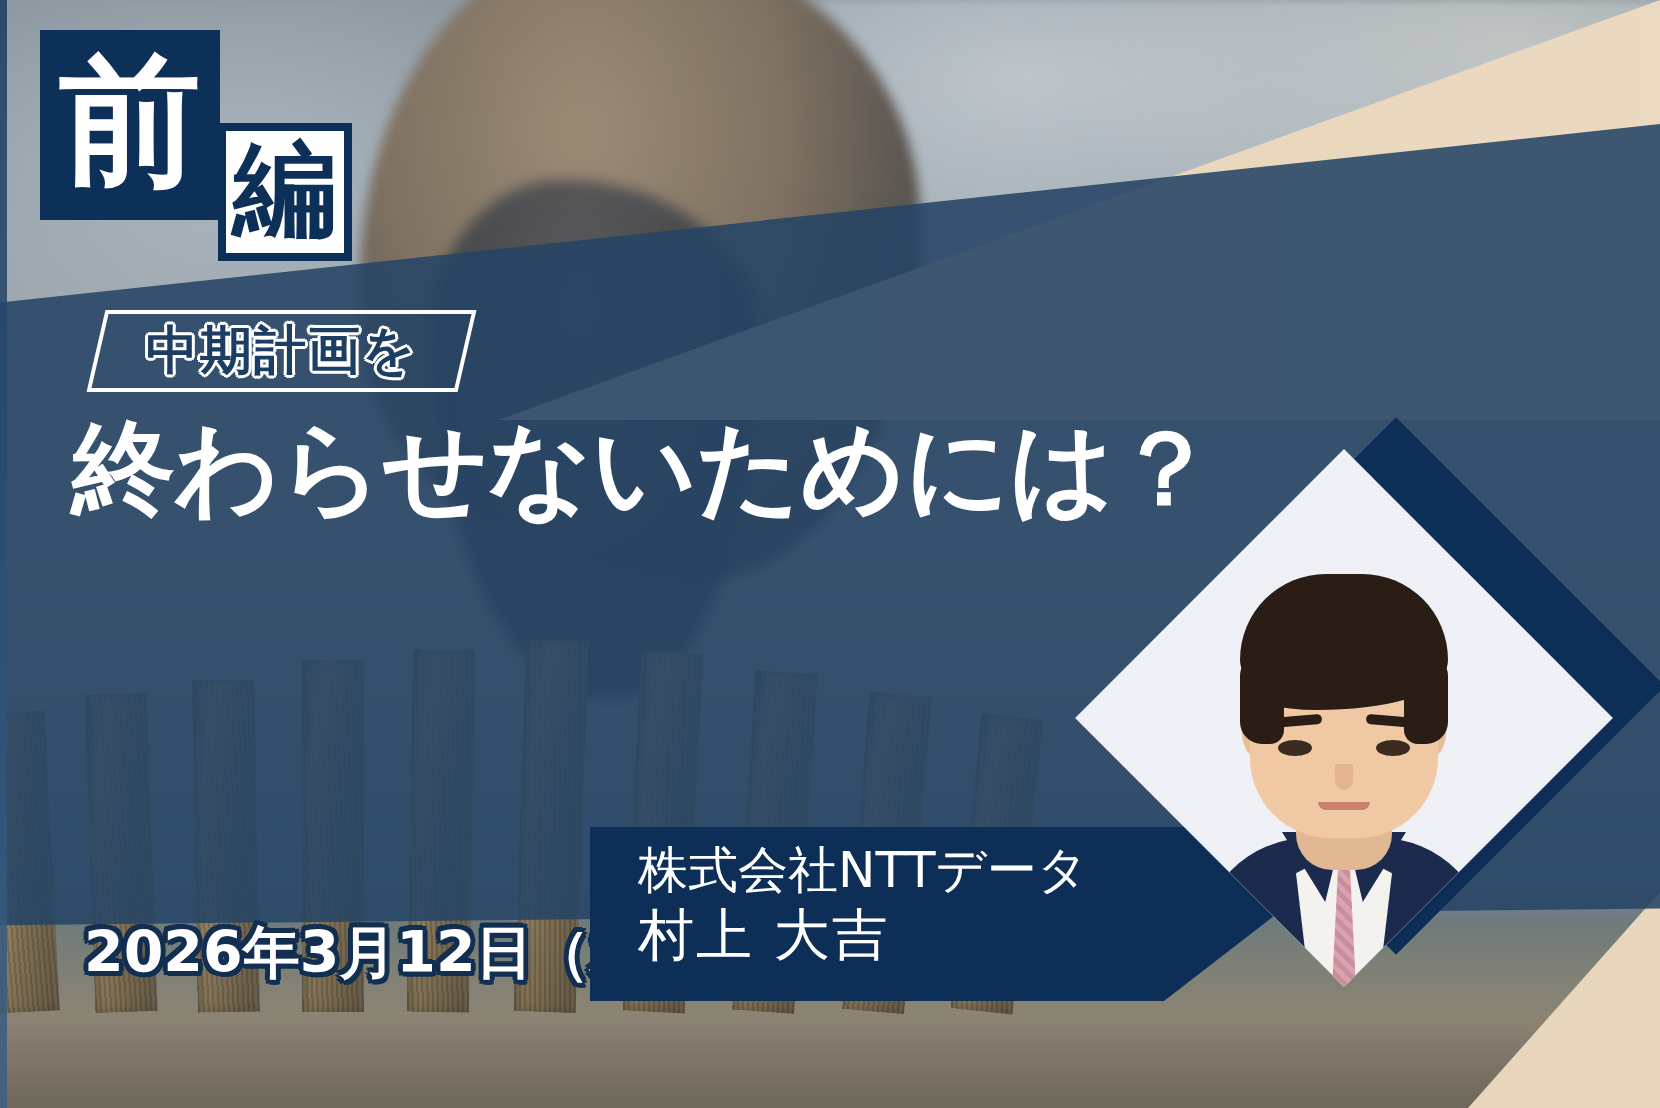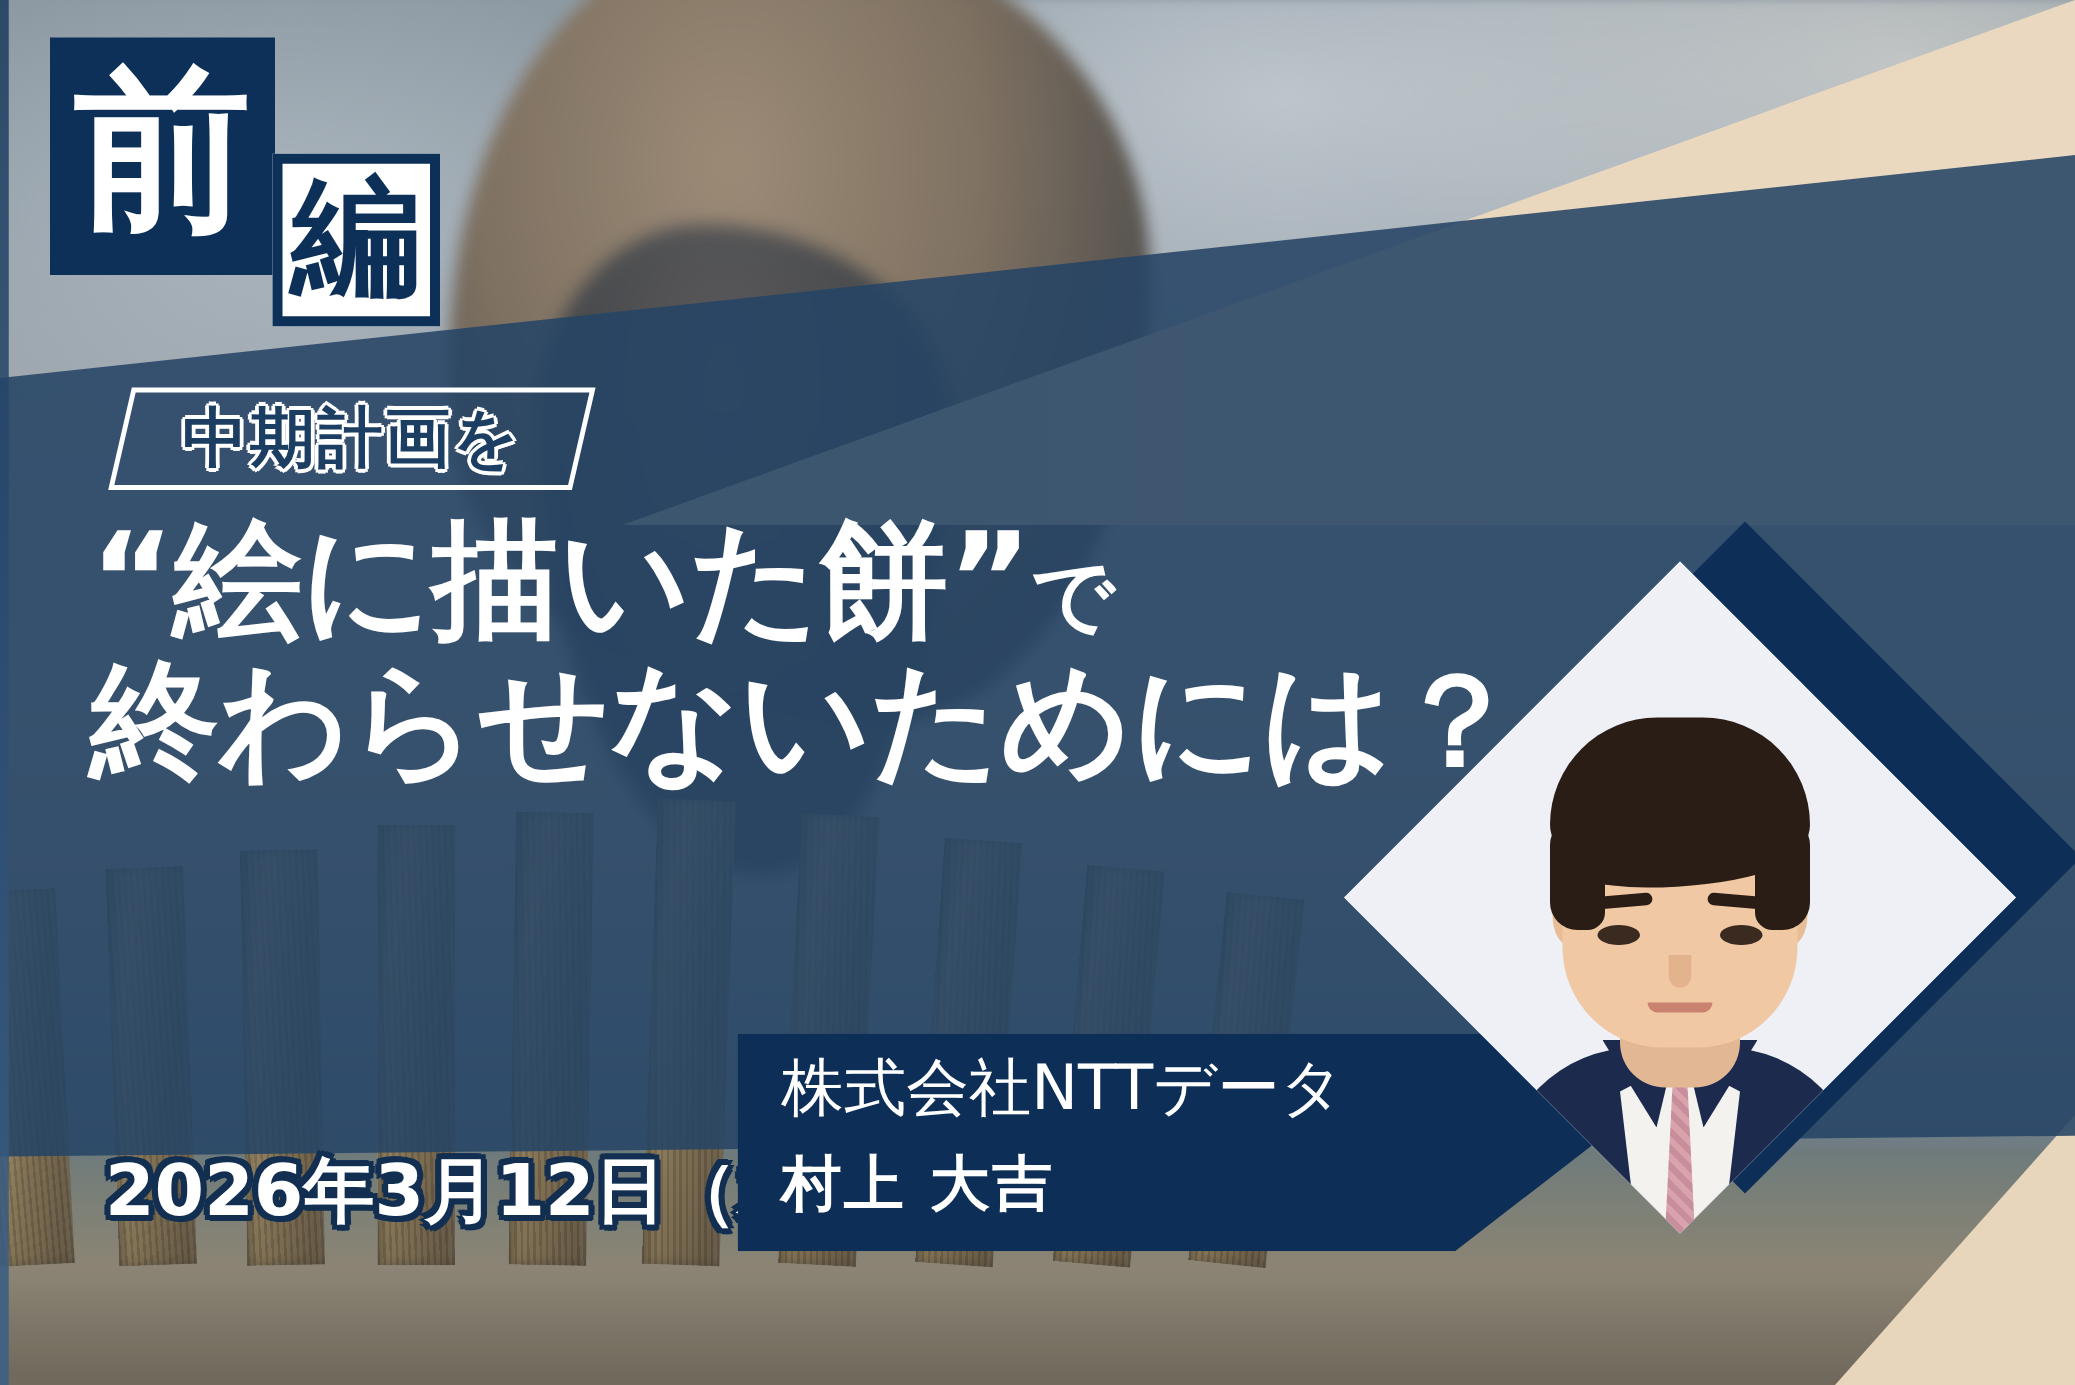--- a/index.html
+++ b/index.html
@@ -150,25 +150,25 @@
       -4px -4px 0 #122f52, 4px -4px 0 #122f52, -4px 4px 0 #122f52, 4px 4px 0 #122f52,
        0 -5px 0 #122f52, 0 5px 0 #122f52, -5px 0 0 #122f52, 5px 0 0 #122f52,
        -3px -5px 0 #122f52, 3px 5px 0 #122f52;
   }
 
   
   .speaker{
     position:absolute;left:590px;top:827px;width:700px;height:174px;
     background:#0d2e56;
     clip-path:polygon(0 0, 100% 0, 100% 44%, 82% 100%, 0 100%);
-    padding:14px 0 0 35px;color:#fff;
+    padding:14px 0 0 48px;color:#fff;
     font-family:"DejaVu Sans","Liberation Sans",sans-serif;
   }
   .sp-company{font-size:50px;font-weight:500;line-height:1.18;letter-spacing:0px;}
-  .sp-name{font-size:48px;font-weight:700;line-height:1.18;margin-top:19px;letter-spacing:2px;}
+  .sp-name{font-size:56px;font-weight:400;line-height:1.18;margin-top:2px;letter-spacing:2px;}
 
   
   .portrait-wrap{position:absolute;left:1120px;top:470px;width:480px;height:560px;}
   .dia-back{
     position:absolute;left:86px;top:26px;width:380px;height:380px;
     background:#0d2e56;transform:rotate(45deg);
   }
   .dia-photo{
     position:absolute;left:34px;top:58px;width:380px;height:380px;
     transform:rotate(45deg);overflow:hidden;background:#eef0f5;
@@ -266,21 +266,20 @@
     <div class="hen-box">
       <span>編</span>
     </div>
   </div>
 
   <div class="kicker">
     <span>中期計画を</span>
   </div>
 
   <div class="headline">
-    <div class="hl-1"><span>“絵に描いた餅”</span><span class="small">で</span></div>
     <div class="hl-2">終わらせないためには？</div>
   </div>
 
   <div class="date">2026年3月12日（木）</div>
 
   <div class="speaker">
     <div class="sp-company">株式会社NTTデータ</div>
     <div class="sp-name">村上 大吉</div>
   </div>
 

